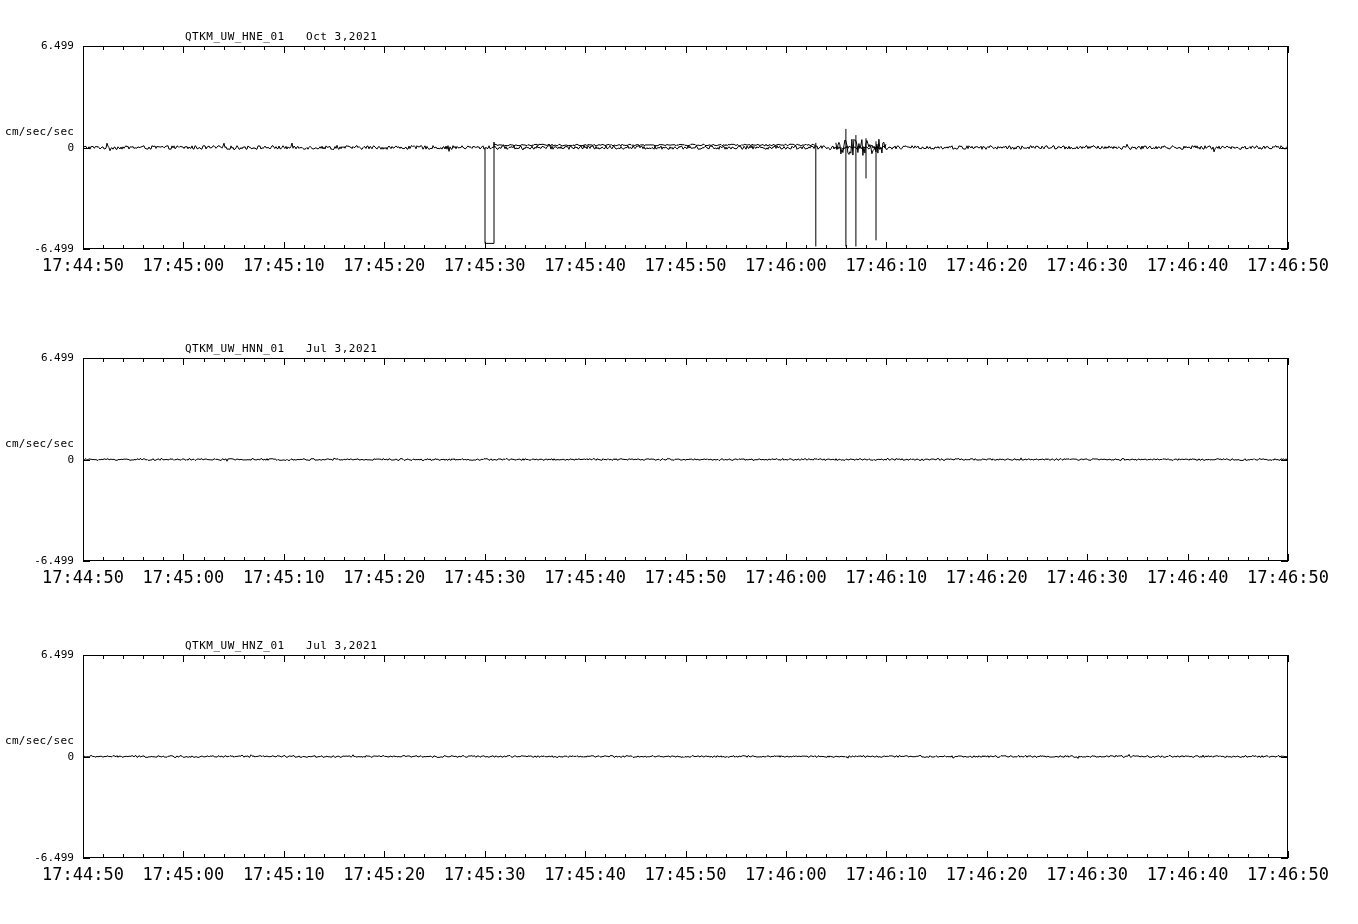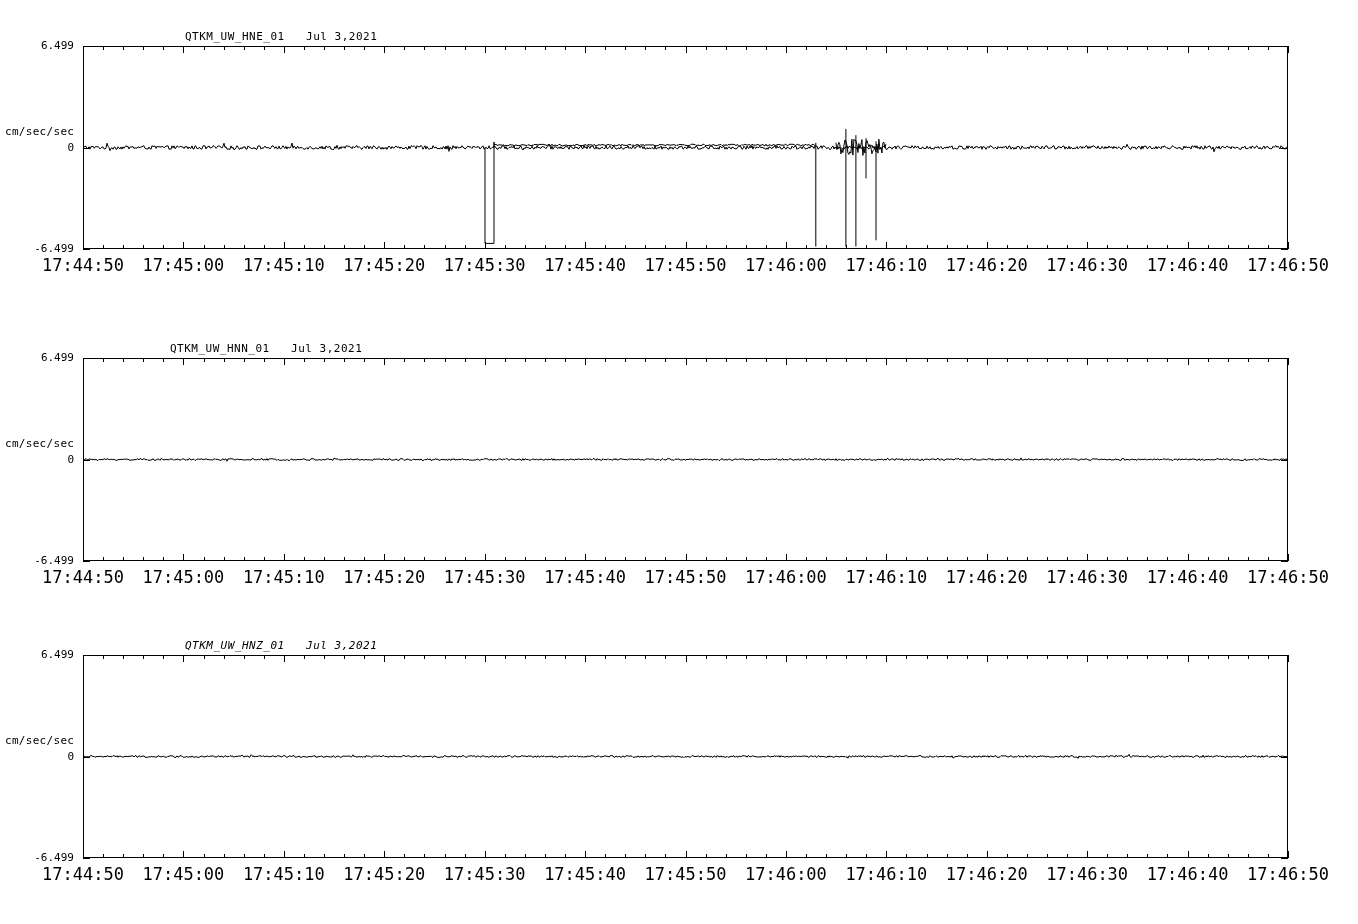--- a/index.html
+++ b/index.html
@@ -75,21 +75,21 @@
   svg.trace {
     position: absolute;
     display: block;
   }
 </style>
 </head>
 <body>
 
 <div id="page">
     <div class="panel" style="top: 0px; height: 924px;">
-      <div class="plot-title" style="left: 185px; top: 30px;">QTKM_UW_HNE_01   Jul 3,2021</div>
+      <div class="plot-title" style="left: 185px; top: 30px;">QTKM_UW_HNE_01   Oct 3,2021</div>
       <div class="unit-label" style="left: 5px; top: 124.5px;">cm/sec/sec</div>
       <div class="y-label" style="left: 0px; width: 74px; top: 39px;">6.499</div>
       <div class="y-label" style="left: 0px; width: 74px; top: 140.5px;">0</div>
       <div class="y-label" style="left: 0px; width: 74px; top: 242px;">-6.499</div>
       <div class="frame" style="left: 83px; top: 46px; width: 1205px; height: 203px;"></div>
       <div class="tick-v" style="left: 83px; top: 46px; height: 7px;"></div>
       <div class="tick-v" style="left: 83px; top: 242px; height: 7px;"></div>
       <div class="x-label" style="left: 33px; width: 100px; top: 255px;">17:44:50</div>
       <div class="tick-v" style="left: 103px; top: 46px; height: 4px;"></div>
       <div class="tick-v" style="left: 103px; top: 245px; height: 4px;"></div>
@@ -235,21 +235,21 @@
         <path d="M731.8 95.9L731.8 199.5" stroke="#000" stroke-width="1" fill="none"></path>
         <path d="M761.9 81.9L761.9 199.5" stroke="#000" stroke-width="1" fill="none"></path>
         <path d="M771.9 88.1L771.9 199.5" stroke="#000" stroke-width="1" fill="none"></path>
         <path d="M782.0 91.2L782.0 131.4" stroke="#000" stroke-width="1" fill="none"></path>
         <path d="M792.0 94.3L792.0 193.3" stroke="#000" stroke-width="1" fill="none"></path>
         <path d="M410.0 97.70L411.0 97.43L412.0 97.40L413.0 98.11L414.0 98.45L415.0 97.72L416.0 98.00L417.0 97.83L418.0 98.19L419.0 98.33L420.0 97.82L421.0 98.84L422.0 98.29L423.0 98.82L424.0 98.58L425.0 98.36L426.0 97.50L427.0 97.75L428.0 98.17L429.0 97.85L430.0 98.84L431.0 98.42L432.0 97.77L433.0 98.55L434.0 98.47L435.0 98.70L436.0 98.57L437.0 98.21L438.0 97.40L439.0 98.06L440.0 97.84L441.0 98.05L442.0 98.36L443.0 98.62L444.0 97.60L445.0 98.19L446.0 98.04L447.0 98.95L448.0 97.85L449.0 98.76L450.0 97.45L451.0 97.39L452.0 97.69L453.0 97.13L454.0 98.74L455.0 97.14L456.0 97.60L457.0 97.44L458.0 97.33L459.0 97.31L460.0 97.50L461.0 97.93L462.0 98.03L463.0 98.52L464.0 97.82L465.0 97.19L466.0 98.13L467.0 98.78L468.0 97.13L469.0 98.79L470.0 98.61L471.0 98.00L472.0 98.37L473.0 98.87L474.0 98.44L475.0 97.27L476.0 97.64L477.0 98.23L478.0 98.90L479.0 98.91L480.0 98.19L481.0 98.46L482.0 97.88L483.0 98.29L484.0 98.62L485.0 98.68L486.0 98.32L487.0 98.42L488.0 98.80L489.0 97.76L490.0 98.65L491.0 98.31L492.0 97.50L493.0 97.37L494.0 97.83L495.0 98.35L496.0 98.47L497.0 98.66L498.0 98.57L499.0 98.56L500.0 97.98L501.0 97.98L502.0 97.61L503.0 98.76L504.0 97.37L505.0 97.86L506.0 97.95L507.0 97.83L508.0 98.00L509.0 98.56L510.0 97.33L511.0 98.30L512.0 98.89L513.0 98.59L514.0 98.04L515.0 97.67L516.0 97.97L517.0 98.29L518.0 97.31L519.0 97.75L520.0 97.87L521.0 98.55L522.0 98.33L523.0 97.71L524.0 97.70L525.0 97.25L526.0 98.59L527.0 97.37L528.0 98.42L529.0 98.63L530.0 98.43L531.0 97.88L532.0 98.91L533.0 98.30L534.0 98.28L535.0 97.44L536.0 98.16L537.0 98.95L538.0 97.12L539.0 98.12L540.0 98.21L541.0 98.23L542.0 98.64L543.0 98.13L544.0 98.39L545.0 97.18L546.0 97.62L547.0 97.60L548.0 98.60L549.0 97.81L550.0 98.52L551.0 98.90L552.0 97.44L553.0 98.23L554.0 97.14L555.0 98.82L556.0 98.54L557.0 97.36L558.0 98.53L559.0 97.23L560.0 98.66L561.0 98.44L562.0 97.52L563.0 98.25L564.0 97.69L565.0 98.15L566.0 97.72L567.0 97.96L568.0 98.01L569.0 97.83L570.0 98.20L571.0 98.58L572.0 98.69L573.0 98.69L574.0 98.61L575.0 97.87L576.0 97.45L577.0 97.93L578.0 97.43L579.0 98.14L580.0 97.80L581.0 98.72L582.0 98.03L583.0 97.59L584.0 97.76L585.0 98.08L586.0 97.93L587.0 98.31L588.0 97.65L589.0 98.03L590.0 97.47L591.0 98.02L592.0 98.74L593.0 97.65L594.0 98.59L595.0 97.37L596.0 97.62L597.0 97.43L598.0 97.45L599.0 98.07L600.0 97.41L601.0 98.59L602.0 98.12L603.0 98.60L604.0 98.90L605.0 98.23L606.0 98.32L607.0 97.32L608.0 97.23L609.0 97.20L610.0 97.56L611.0 97.36L612.0 98.40L613.0 98.40L614.0 98.11L615.0 98.22L616.0 98.61L617.0 98.54L618.0 98.17L619.0 97.33L620.0 97.26L621.0 98.30L622.0 98.67L623.0 98.31L624.0 98.67L625.0 97.77L626.0 98.15L627.0 98.33L628.0 98.25L629.0 97.50L630.0 97.76L631.0 98.61L632.0 98.21L633.0 98.93L634.0 97.69L635.0 98.34L636.0 97.36L637.0 97.54L638.0 98.59L639.0 98.45L640.0 97.49L641.0 98.85L642.0 97.39L643.0 98.75L644.0 97.62L645.0 97.56L646.0 98.02L647.0 97.17L648.0 97.43L649.0 97.35L650.0 97.39L651.0 97.84L652.0 98.66L653.0 97.73L654.0 97.74L655.0 98.83L656.0 98.89L657.0 98.53L658.0 97.50L659.0 98.50L660.0 97.28L661.0 97.52L662.0 97.77L663.0 97.97L664.0 98.05L665.0 97.57L666.0 97.95L667.0 98.74L668.0 97.19L669.0 97.89L670.0 98.12L671.0 97.99L672.0 98.41L673.0 97.56L674.0 97.40L675.0 98.24L676.0 98.23L677.0 98.40L678.0 97.67L679.0 97.60L680.0 98.56L681.0 98.83L682.0 97.19L683.0 98.85L684.0 98.45L685.0 98.33L686.0 97.41L687.0 98.79L688.0 98.41L689.0 97.89L690.0 97.25L691.0 98.85L692.0 97.90L693.0 98.08L694.0 97.26L695.0 97.63L696.0 97.79L697.0 97.95L698.0 98.27L699.0 97.81L700.0 98.69L701.0 97.34L702.0 97.22L703.0 98.54L704.0 98.76L705.0 97.38L706.0 97.38L707.0 97.16L708.0 97.40L709.0 97.18L710.0 97.64L711.0 98.39L712.0 98.45L713.0 97.19L714.0 97.51L715.0 98.31L716.0 97.85L717.0 98.91L718.0 98.32L719.0 97.71L720.0 98.52L721.0 97.63L722.0 97.27L723.0 98.33L724.0 97.74L725.0 97.59L726.0 98.54L727.0 98.46L728.0 97.80L729.0 97.10L730.0 98.22L731.0 98.08" stroke="#000" stroke-width="1" fill="none"></path>
         <path d="M751.9 95.78L752.9 102.59L753.9 98.19L754.9 95.35L755.9 97.89L756.9 106.90L757.9 102.28L758.9 105.55L759.9 98.78L760.9 92.94L761.9 94.04L762.9 98.21L763.9 105.84L764.9 107.44L765.9 104.79L766.9 106.18L767.9 92.28L768.9 108.09L769.9 92.30L770.9 93.60L771.9 93.59L772.9 97.89L773.9 105.52L774.9 96.54L775.9 101.24L776.9 97.93L777.9 92.61L778.9 108.40L779.9 99.84L780.9 106.08L781.9 96.53L782.9 93.53L783.9 96.63L784.9 99.92L785.9 97.57L786.9 100.31L787.9 106.76L788.9 103.74L789.9 102.60L790.9 99.96L791.9 104.89L792.9 97.19L793.9 106.10L794.9 92.22L795.9 102.14L796.9 100.18L797.9 106.00L798.9 95.87L799.9 95.24L800.9 101.07L801.9 97.16" stroke="#000" stroke-width="1" fill="none"></path>
       </svg>
     </div>
     <div class="panel" style="top: 0px; height: 924px;">
-      <div class="plot-title" style="left: 170px; top: 342px;">QTKM_UW_HNN_01   Jul 3,2021</div>
+      <div class="plot-title" style="left: 185px; top: 342px;">QTKM_UW_HNN_01   Jul 3,2021</div>
       <div class="unit-label" style="left: 5px; top: 436.5px;">cm/sec/sec</div>
       <div class="y-label" style="left: 0px; width: 74px; top: 351px;">6.499</div>
       <div class="y-label" style="left: 0px; width: 74px; top: 452.5px;">0</div>
       <div class="y-label" style="left: 0px; width: 74px; top: 554px;">-6.499</div>
       <div class="frame" style="left: 83px; top: 358px; width: 1205px; height: 203px;"></div>
       <div class="tick-v" style="left: 83px; top: 358px; height: 7px;"></div>
       <div class="tick-v" style="left: 83px; top: 554px; height: 7px;"></div>
       <div class="x-label" style="left: 33px; width: 100px; top: 567px;">17:44:50</div>
       <div class="tick-v" style="left: 103px; top: 358px; height: 4px;"></div>
       <div class="tick-v" style="left: 103px; top: 557px; height: 4px;"></div>
@@ -387,21 +387,21 @@
       <div class="tick-h" style="left: 1281px; top: 358px; width: 7px;"></div>
       <div class="tick-h" style="left: 83px; top: 460px; width: 7px;"></div>
       <div class="tick-h" style="left: 1281px; top: 460px; width: 7px;"></div>
       <div class="tick-h" style="left: 83px; top: 561px; width: 7px;"></div>
       <div class="tick-h" style="left: 1281px; top: 561px; width: 7px;"></div>
       <svg class="trace" width="1203" height="201" style="left: 84px; top: 359px;">
         <path d="M0 101.26L1 100.11L2 99.68L3 100.75L4 100.91L5 99.60L6 100.59L7 99.87L8 100.81L9 100.40L10 100.47L11 100.90L12 100.35L13 101.25L14 101.36L15 100.34L16 100.96L17 100.34L18 100.51L19 100.61L20 99.97L21 99.87L22 100.73L23 99.87L24 99.80L25 100.76L26 100.64L27 99.96L28 100.66L29 100.47L30 100.16L31 101.09L32 101.12L33 101.41L34 100.72L35 100.37L36 100.82L37 100.17L38 100.30L39 100.63L40 99.86L41 100.36L42 99.96L43 100.28L44 100.36L45 100.65L46 101.35L47 101.01L48 101.01L49 100.88L50 101.00L51 100.16L52 101.11L53 100.11L54 99.67L55 100.96L56 99.58L57 99.69L58 100.99L59 100.06L60 99.70L61 100.16L62 101.14L63 100.33L64 101.34L65 101.28L66 101.19L67 100.90L68 100.91L69 99.64L70 101.12L71 101.41L72 100.91L73 100.54L74 99.91L75 100.15L76 101.33L77 99.59L78 99.57L79 100.90L80 100.63L81 100.82L82 100.29L83 100.58L84 100.82L85 100.86L86 99.63L87 100.50L88 99.84L89 100.33L90 101.35L91 100.33L92 101.03L93 99.80L94 100.46L95 100.72L96 100.71L97 101.26L98 100.19L99 99.82L100 100.15L101 100.65L102 101.38L103 100.33L104 101.25L105 99.60L106 99.79L107 101.13L108 100.71L109 100.15L110 100.30L111 101.34L112 101.18L113 100.11L114 100.05L115 100.03L116 100.61L117 99.91L118 99.67L119 100.99L120 100.40L121 100.15L122 100.02L123 100.19L124 100.95L125 100.31L126 101.23L127 100.47L128 101.26L129 100.65L130 100.08L131 99.69L132 100.75L133 99.86L134 100.84L135 100.59L136 101.42L137 101.31L138 100.43L139 99.63L140 101.05L141 100.25L142 99.91L143 102.27L144 99.80L145 100.07L146 99.62L147 99.92L148 99.67L149 100.16L150 100.22L151 101.17L152 100.64L153 99.92L154 100.41L155 100.49L156 100.85L157 100.28L158 100.52L159 101.06L160 100.85L161 100.94L162 100.90L163 100.76L164 100.74L165 100.83L166 100.63L167 101.23L168 99.61L169 99.67L170 100.37L171 100.89L172 100.75L173 101.02L174 99.89L175 100.91L176 100.63L177 99.70L178 99.72L179 101.20L180 100.45L181 100.32L182 101.27L183 99.59L184 101.32L185 99.92L186 99.88L187 99.73L188 99.82L189 99.71L190 100.52L191 99.78L192 100.58L193 101.40L194 100.35L195 100.98L196 101.41L197 101.12L198 101.42L199 100.82L200 100.99L201 101.25L202 101.38L203 100.29L204 101.42L205 101.30L206 101.26L207 100.21L208 99.89L209 101.25L210 100.62L211 100.64L212 101.21L213 100.49L214 100.46L215 100.41L216 100.87L217 99.95L218 100.90L219 99.68L220 100.17L221 99.97L222 101.08L223 100.89L224 101.10L225 101.26L226 101.26L227 99.66L228 99.85L229 99.69L230 99.71L231 101.18L232 100.99L233 100.97L234 101.06L235 100.65L236 100.53L237 101.32L238 100.86L239 100.36L240 100.79L241 100.96L242 100.28L243 100.13L244 99.74L245 100.32L246 100.57L247 100.18L248 100.99L249 101.23L250 99.08L251 99.78L252 100.06L253 100.14L254 99.74L255 100.75L256 100.74L257 101.14L258 100.41L259 101.23L260 100.14L261 100.57L262 100.81L263 99.94L264 100.13L265 100.74L266 100.24L267 99.88L268 100.62L269 100.83L270 100.64L271 100.29L272 100.49L273 100.14L274 99.87L275 101.06L276 100.82L277 100.84L278 100.17L279 100.95L280 101.03L281 100.79L282 100.30L283 100.85L284 100.89L285 100.67L286 101.01L287 100.83L288 101.07L289 101.22L290 99.70L291 100.37L292 100.30L293 99.95L294 100.29L295 99.86L296 100.34L297 100.16L298 101.18L299 99.64L300 100.09L301 100.98L302 100.23L303 100.31L304 101.25L305 99.65L306 100.14L307 100.68L308 101.32L309 100.77L310 101.09L311 100.59L312 99.91L313 100.77L314 101.30L315 101.41L316 99.87L317 99.69L318 99.64L319 100.28L320 101.33L321 101.20L322 100.55L323 100.59L324 99.77L325 100.92L326 100.68L327 101.36L328 101.21L329 100.19L330 100.08L331 100.98L332 100.56L333 100.60L334 100.66L335 100.26L336 101.17L337 99.89L338 101.34L339 101.33L340 101.36L341 100.21L342 101.00L343 100.23L344 99.77L345 100.98L346 99.81L347 101.36L348 101.19L349 100.44L350 101.06L351 99.65L352 100.31L353 100.30L354 100.21L355 101.20L356 101.21L357 100.60L358 100.33L359 100.69L360 100.02L361 101.36L362 100.10L363 100.79L364 101.34L365 99.93L366 100.61L367 101.38L368 99.73L369 100.80L370 99.58L371 101.16L372 100.59L373 100.67L374 100.79L375 100.52L376 100.45L377 100.79L378 99.70L379 100.15L380 101.14L381 100.13L382 100.96L383 100.86L384 100.05L385 101.02L386 101.03L387 101.08L388 101.27L389 101.17L390 100.85L391 101.07L392 101.02L393 99.99L394 100.24L395 101.08L396 101.27L397 100.56L398 100.18L399 100.74L400 99.66L401 99.98L402 99.75L403 99.75L404 100.06L405 101.32L406 100.91L407 99.81L408 101.31L409 100.92L410 100.65L411 100.45L412 101.12L413 101.06L414 100.12L415 99.82L416 100.27L417 99.81L418 101.20L419 100.46L420 99.84L421 100.66L422 99.64L423 99.66L424 100.55L425 101.24L426 100.88L427 99.64L428 100.60L429 99.94L430 100.86L431 100.49L432 101.37L433 100.16L434 100.73L435 99.88L436 100.37L437 100.88L438 101.34L439 99.67L440 101.26L441 99.82L442 100.02L443 100.79L444 100.20L445 101.39L446 100.72L447 101.25L448 100.22L449 100.08L450 100.28L451 101.00L452 100.06L453 100.32L454 101.11L455 100.60L456 100.06L457 100.51L458 100.07L459 101.26L460 100.95L461 100.62L462 99.96L463 100.49L464 101.10L465 99.86L466 100.93L467 100.19L468 99.77L469 101.31L470 99.72L471 101.23L472 100.60L473 101.00L474 100.30L475 101.07L476 100.72L477 100.62L478 100.77L479 100.13L480 100.53L481 101.06L482 101.09L483 100.16L484 100.88L485 100.96L486 99.89L487 100.16L488 100.56L489 100.19L490 100.99L491 100.98L492 99.78L493 100.96L494 99.88L495 100.11L496 100.19L497 100.90L498 100.16L499 100.70L500 99.77L501 100.40L502 100.69L503 99.58L504 101.00L505 100.11L506 99.76L507 100.72L508 100.82L509 99.68L510 99.67L511 100.23L512 101.40L513 99.69L514 100.42L515 100.51L516 100.80L517 101.07L518 101.29L519 99.67L520 100.71L521 100.31L522 100.77L523 100.78L524 99.64L525 100.72L526 100.73L527 100.13L528 101.37L529 100.87L530 99.61L531 100.96L532 99.59L533 101.04L534 100.95L535 100.48L536 99.98L537 99.75L538 99.96L539 100.58L540 100.04L541 100.88L542 100.05L543 101.18L544 100.67L545 99.83L546 100.17L547 100.46L548 99.72L549 100.52L550 100.88L551 100.04L552 100.57L553 100.46L554 99.80L555 100.33L556 100.77L557 101.04L558 100.27L559 100.87L560 101.34L561 100.63L562 100.00L563 100.07L564 99.78L565 100.08L566 100.50L567 99.95L568 100.16L569 100.19L570 100.11L571 101.01L572 101.17L573 100.51L574 100.39L575 100.27L576 101.32L577 101.18L578 99.89L579 99.78L580 100.77L581 100.58L582 101.19L583 99.82L584 99.75L585 99.77L586 99.84L587 100.70L588 101.09L589 100.77L590 101.38L591 100.30L592 100.04L593 100.59L594 99.75L595 100.36L596 100.49L597 101.35L598 100.70L599 100.96L600 99.98L601 101.27L602 100.83L603 100.07L604 100.97L605 99.93L606 100.55L607 99.89L608 100.26L609 101.12L610 100.55L611 99.66L612 101.05L613 100.19L614 100.58L615 100.84L616 101.09L617 100.60L618 100.36L619 100.63L620 99.91L621 100.13L622 100.90L623 99.67L624 100.67L625 100.68L626 100.52L627 100.01L628 101.37L629 100.78L630 100.60L631 100.48L632 101.12L633 100.47L634 100.43L635 101.48L636 101.30L637 100.08L638 99.92L639 100.13L640 101.41L641 100.29L642 100.80L643 100.81L644 100.92L645 99.69L646 100.63L647 100.74L648 101.41L649 101.14L650 100.34L651 100.26L652 99.78L653 100.72L654 100.78L655 99.76L656 100.40L657 100.36L658 99.79L659 100.41L660 99.75L661 101.26L662 100.63L663 100.53L664 101.10L665 100.39L666 100.42L667 100.64L668 99.84L669 101.41L670 101.15L671 100.60L672 100.75L673 100.70L674 100.66L675 99.78L676 100.28L677 100.82L678 100.64L679 100.42L680 100.77L681 100.98L682 100.16L683 101.11L684 100.95L685 99.99L686 100.66L687 100.86L688 99.63L689 100.50L690 100.15L691 100.67L692 99.93L693 99.64L694 100.79L695 100.85L696 100.67L697 101.32L698 100.05L699 99.64L700 101.25L701 100.19L702 100.86L703 100.45L704 101.26L705 100.20L706 99.72L707 100.06L708 100.39L709 101.13L710 101.28L711 100.29L712 100.63L713 101.09L714 99.75L715 100.55L716 101.32L717 100.48L718 99.69L719 100.98L720 100.18L721 99.64L722 100.00L723 101.27L724 100.18L725 99.75L726 100.56L727 100.72L728 100.13L729 101.21L730 99.92L731 99.66L732 100.42L733 99.66L734 100.74L735 100.22L736 99.85L737 99.89L738 100.78L739 100.98L740 99.83L741 101.42L742 100.89L743 100.31L744 100.11L745 100.14L746 100.41L747 101.01L748 100.22L749 100.56L750 100.28L751 101.35L752 99.66L753 101.42L754 101.01L755 100.37L756 100.15L757 101.23L758 100.88L759 100.78L760 101.16L761 101.28L762 100.19L763 100.15L764 101.07L765 100.75L766 100.22L767 99.99L768 100.44L769 100.38L770 100.64L771 101.39L772 100.13L773 100.17L774 101.08L775 99.99L776 99.76L777 100.03L778 101.13L779 100.80L780 100.19L781 99.98L782 100.69L783 100.89L784 100.81L785 99.74L786 100.65L787 101.23L788 100.89L789 101.40L790 100.30L791 101.23L792 101.29L793 100.42L794 100.54L795 100.07L796 100.89L797 100.19L798 100.06L799 101.23L800 100.86L801 100.00L802 101.18L803 99.70L804 99.31L805 100.97L806 101.13L807 100.22L808 99.63L809 100.34L810 100.45L811 101.42L812 99.62L813 99.91L814 100.52L815 99.90L816 100.32L817 101.04L818 99.66L819 101.11L820 101.14L821 100.83L822 100.68L823 99.95L824 101.26L825 100.76L826 100.20L827 99.80L828 100.80L829 99.84L830 100.61L831 101.22L832 100.39L833 100.29L834 100.12L835 101.26L836 101.12L837 101.39L838 99.86L839 101.42L840 101.17L841 100.19L842 100.13L843 100.24L844 100.14L845 101.02L846 100.81L847 100.09L848 100.01L849 100.14L850 100.17L851 100.47L852 101.02L853 99.64L854 99.67L855 99.91L856 101.38L857 100.25L858 99.77L859 101.10L860 101.29L861 101.07L862 99.85L863 100.53L864 99.65L865 100.50L866 100.28L867 99.82L868 100.59L869 100.35L870 101.18L871 99.84L872 99.82L873 100.10L874 99.63L875 99.71L876 101.05L877 99.82L878 100.25L879 100.85L880 101.21L881 100.68L882 100.11L883 101.20L884 100.17L885 101.17L886 100.01L887 99.92L888 99.62L889 100.12L890 101.27L891 99.70L892 100.49L893 101.10L894 100.90L895 101.07L896 100.68L897 101.25L898 100.30L899 99.82L900 100.62L901 100.06L902 101.13L903 100.55L904 99.81L905 100.12L906 99.80L907 99.96L908 101.21L909 99.79L910 100.79L911 101.08L912 101.09L913 100.29L914 100.68L915 100.99L916 99.66L917 100.89L918 100.31L919 100.16L920 100.91L921 101.11L922 100.66L923 100.14L924 99.81L925 100.38L926 100.84L927 100.61L928 101.36L929 100.85L930 100.21L931 99.65L932 101.11L933 100.40L934 100.85L935 100.73L936 101.21L937 98.87L938 101.01L939 100.91L940 100.85L941 100.23L942 100.21L943 101.11L944 100.05L945 99.81L946 100.75L947 100.80L948 100.06L949 101.23L950 100.54L951 100.37L952 100.45L953 99.78L954 100.89L955 100.92L956 100.17L957 100.75L958 99.99L959 100.15L960 100.91L961 100.86L962 99.59L963 100.95L964 99.61L965 100.77L966 101.00L967 100.79L968 99.89L969 100.20L970 101.34L971 101.04L972 99.74L973 99.95L974 101.37L975 100.76L976 99.90L977 99.65L978 100.75L979 101.10L980 99.65L981 100.44L982 100.20L983 99.82L984 100.39L985 99.67L986 100.71L987 100.11L988 100.20L989 99.88L990 100.07L991 100.24L992 100.00L993 100.52L994 101.25L995 101.19L996 100.66L997 100.12L998 99.94L999 100.71L1000 100.57L1001 99.89L1002 100.23L1003 99.83L1004 100.91L1005 101.05L1006 101.14L1007 101.30L1008 100.12L1009 99.74L1010 100.03L1011 100.06L1012 99.93L1013 100.02L1014 100.21L1015 101.01L1016 100.55L1017 100.12L1018 100.28L1019 100.85L1020 99.90L1021 100.56L1022 100.46L1023 100.95L1024 100.65L1025 100.45L1026 100.13L1027 101.08L1028 100.90L1029 100.65L1030 101.13L1031 99.98L1032 100.06L1033 100.82L1034 100.39L1035 100.87L1036 101.34L1037 101.42L1038 99.59L1039 99.77L1040 99.73L1041 101.41L1042 100.22L1043 100.96L1044 100.11L1045 101.00L1046 101.01L1047 100.44L1048 100.31L1049 100.03L1050 101.13L1051 100.26L1052 100.66L1053 101.38L1054 100.12L1055 100.04L1056 100.72L1057 100.82L1058 99.96L1059 100.89L1060 100.22L1061 100.37L1062 100.13L1063 101.35L1064 100.29L1065 100.71L1066 100.35L1067 100.13L1068 101.27L1069 100.36L1070 100.06L1071 100.19L1072 101.00L1073 99.95L1074 100.05L1075 101.01L1076 100.75L1077 100.24L1078 100.70L1079 99.68L1080 100.43L1081 99.67L1082 100.63L1083 100.56L1084 99.71L1085 100.47L1086 101.21L1087 100.37L1088 101.32L1089 101.33L1090 100.33L1091 100.39L1092 99.90L1093 100.64L1094 101.33L1095 99.67L1096 100.84L1097 100.53L1098 100.01L1099 100.53L1100 100.48L1101 100.41L1102 99.88L1103 100.56L1104 100.17L1105 101.31L1106 99.80L1107 100.72L1108 100.14L1109 99.72L1110 100.68L1111 99.86L1112 101.20L1113 100.72L1114 101.25L1115 99.81L1116 101.22L1117 101.07L1118 99.89L1119 100.63L1120 101.24L1121 101.22L1122 100.33L1123 100.77L1124 100.77L1125 100.15L1126 101.22L1127 100.48L1128 100.85L1129 100.80L1130 100.70L1131 100.81L1132 100.13L1133 99.94L1134 99.58L1135 100.26L1136 100.43L1137 99.88L1138 101.11L1139 100.10L1140 99.78L1141 100.91L1142 99.97L1143 99.78L1144 100.60L1145 100.69L1146 101.29L1147 101.16L1148 99.65L1149 100.40L1150 101.11L1151 100.89L1152 100.67L1153 101.11L1154 100.47L1155 100.89L1156 101.30L1157 101.35L1158 101.41L1159 101.41L1160 100.86L1161 99.71L1162 101.41L1163 101.11L1164 100.92L1165 100.57L1166 101.13L1167 100.07L1168 100.80L1169 100.68L1170 99.62L1171 100.62L1172 100.73L1173 101.15L1174 100.88L1175 99.63L1176 99.84L1177 100.30L1178 100.44L1179 99.86L1180 100.08L1181 100.76L1182 100.11L1183 100.78L1184 101.16L1185 101.18L1186 100.78L1187 100.99L1188 101.41L1189 100.31L1190 101.18L1191 99.65L1192 100.92L1193 100.56L1194 100.65L1195 101.09L1196 101.24L1197 99.73L1198 100.44L1199 100.29L1200 99.83L1201 100.87L1202 99.77L1203 101.18" stroke="#000" stroke-width="1" fill="none"></path>
       </svg>
     </div>
     <div class="panel" style="top: 0px; height: 924px;">
-      <div class="plot-title" style="left: 185px; top: 639px; font-style: italic;">QTKM_UW_HNZ_01   Jul 3,2021</div>
+      <div class="plot-title" style="left: 185px; top: 639px;">QTKM_UW_HNZ_01   Jul 3,2021</div>
       <div class="unit-label" style="left: 5px; top: 733.5px;">cm/sec/sec</div>
       <div class="y-label" style="left: 0px; width: 74px; top: 648px;">6.499</div>
       <div class="y-label" style="left: 0px; width: 74px; top: 749.5px;">0</div>
       <div class="y-label" style="left: 0px; width: 74px; top: 851px;">-6.499</div>
       <div class="frame" style="left: 83px; top: 655px; width: 1205px; height: 203px;"></div>
       <div class="tick-v" style="left: 83px; top: 655px; height: 7px;"></div>
       <div class="tick-v" style="left: 83px; top: 851px; height: 7px;"></div>
       <div class="x-label" style="left: 33px; width: 100px; top: 864px;">17:44:50</div>
       <div class="tick-v" style="left: 103px; top: 655px; height: 4px;"></div>
       <div class="tick-v" style="left: 103px; top: 854px; height: 4px;"></div>

